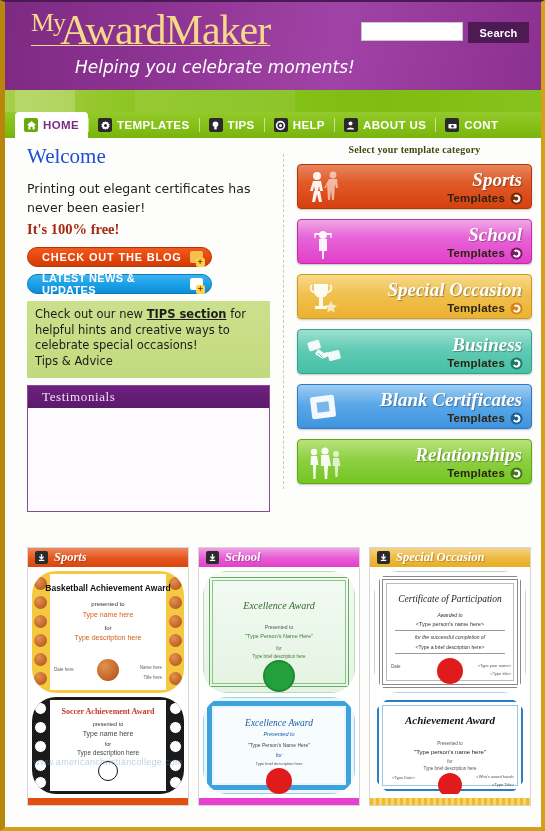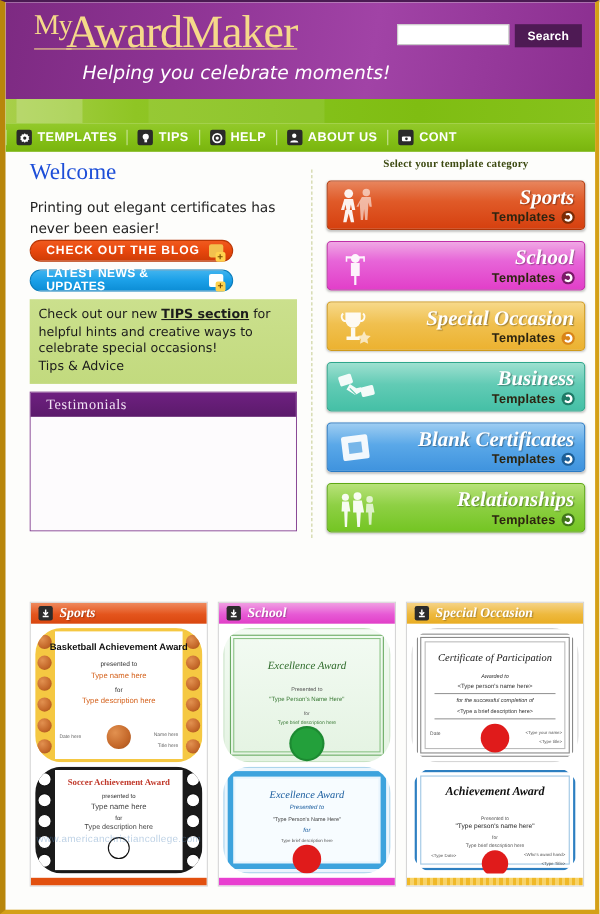--- a/index.html
+++ b/index.html
@@ -433,20 +433,28 @@
       <span class="my">My</span><span class="award">AwardMaker</span>
     </div>
     <div class="tagline">Helping you celebrate moments!</div>
     <input class="search-box" type="text" placeholder="" style="">
     <button class="search-btn">Search</button>
   </div>
 
   <div class="greenband"></div>
 
   <div class="nav">
+    <div class="nav-item active">
+      <span class="navicon">
+        <svg width="11" height="11" viewBox="0 0 11 11">
+            <path d="M5.5 1 L10 5 L8.6 5 L8.6 9.6 L6.6 9.6 L6.6 6.8 L4.4 6.8 L4.4 9.6 L2.4 9.6 L2.4 5 L1 5 Z" fill="#ffffff"></path>
+          </svg>
+      </span>
+      <span>HOME</span>
+    </div>
     <div class="nav-sep"></div>
     <div class="nav-item">
       <span class="navicon">
         <svg width="11" height="11" viewBox="0 0 11 11">
             <path d="M5.5 1.2 L6.6 2.3 L8.1 2 L8.4 3.5 L9.8 4.4 L8.9 5.5 L9.8 6.6 L8.4 7.5 L8.1 9 L6.6 8.7 L5.5 9.8 L4.4 8.7 L2.9 9 L2.6 7.5 L1.2 6.6 L2.1 5.5 L1.2 4.4 L2.6 3.5 L2.9 2 L4.4 2.3 Z" fill="#ffffff"></path>
             <circle cx="5.5" cy="5.5" r="1.5" fill="#2a2a2a"></circle>
           </svg>
       </span>
       <span>TEMPLATES</span>
     </div>
@@ -491,20 +499,21 @@
       <span>CONT</span>
     </div>
   </div>
 
   <div class="content">
     <div class="vdivider"></div>
 
     <div class="col-left">
       <h1 class="welcome">Welcome</h1>
       <p class="intro">Printing out elegant certificates has never been easier!</p>
+      <p class="free">It's 100% free!</p>
 
       <div class="btn-blog">
         <span>CHECK OUT THE BLOG</span>
         <span class="mini-ico"></span>
       </div>
       <div class="btn-news">
         <span>LATEST NEWS &amp; UPDATES</span>
         <span class="mini-ico"></span>
       </div>
 

